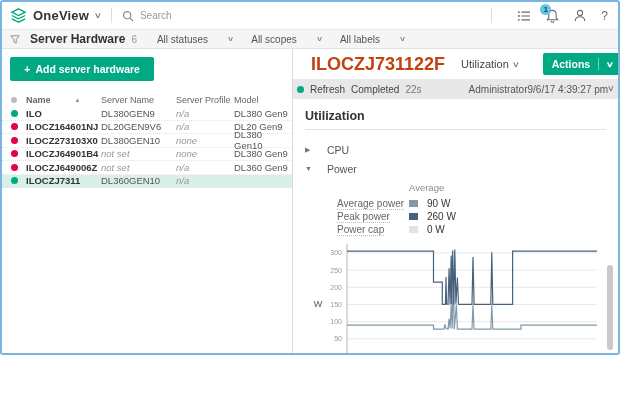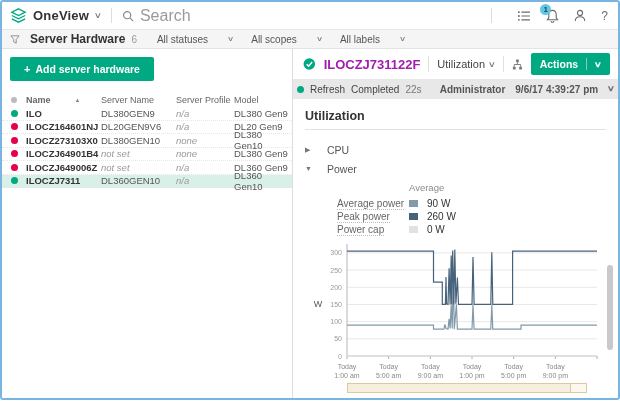--- a/index.html
+++ b/index.html
@@ -1,27 +1,27 @@
 <!DOCTYPE html>
 <html><head>
 <meta charset="utf-8">
 <style>
   * { margin:0; padding:0; box-sizing:border-box; }
   html,body { width:620px; height:407px; background:#fff; font-family:"Liberation Sans", sans-serif; }
-  .window { width:620px; height:400px; border:2px solid #7ab5e2; border-radius:3px; background:#fff; overflow:hidden; display:flex; flex-direction:column; }
+  .window { width:620px; height:355px; border:2px solid #7ab5e2; border-radius:3px; background:#fff; overflow:hidden; display:flex; flex-direction:column; }
 
   
   .topbar { height:28px; flex:0 0 28px; display:flex; align-items:center; padding:0 10px 0 8px; border-bottom:1px solid #e8e8e8; background:#fff; }
   .brand { display:flex; align-items:center; gap:6px; }
   .logo-svg { width:17px; height:15px; }
   .app-title { font-size:13px; font-weight:bold; color:#333; letter-spacing:.2px; }
   .chev { font-size:8px; color:#777; transform:scaleX(1.4); display:inline-block; }
   .vsep { width:1px; height:15px; background:#ddd; margin:0 10px; }
   .search-wrap { display:flex; align-items:center; gap:6px; flex:1; }
-  .search-input { border:none; outline:none; font-size:16px; color:#555; width:180px; font-family:"Liberation Sans", sans-serif; background:transparent; }
+  .search-input { border:none; outline:none; font-size:10px; color:#555; width:180px; font-family:"Liberation Sans", sans-serif; background:transparent; }
   .search-input::placeholder { color:#9a9a9a; }
   .top-icons { display:flex; align-items:center; gap:15px; color:#6a6a6a; }
   .bell-wrap { position:relative; }
   .badge { position:absolute; top:-5px; left:-6px; width:11px; height:11px; background:#63c6e5; border-radius:50%; font-size:8px; color:#17485c; display:flex; align-items:center; justify-content:center; font-weight:bold; }
   .help-glyph { font-size:12px; color:#6a6a6a; }
 
   
   .filterbar { height:19px; flex:0 0 19px; background:#f5f5f5; border-bottom:1px solid #e3e3e3; display:flex; align-items:center; padding:0 8px; font-size:10px; color:#555; gap:6px; }
   .fb-title { font-size:12px; font-weight:bold; color:#333; margin-left:4px; }
   .fb-count { color:#999; margin-right:14px; }
@@ -47,31 +47,31 @@
   .dot { width:7px; height:7px; border-radius:50%; display:inline-block; }
   .dot.ok { background:#01a982; }
   .dot.critical { background:#e5004c; }
   .dot.hdr { width:6px; height:6px; background:#bbb; }
   .muted-i { font-style:italic; color:#999; }
   .sort-arrow { font-size:6px; color:#888; margin-left:22px; }
 
   
   .right-panel { flex:1; display:flex; flex-direction:column; position:relative; background:#fff; min-width:0; }
   .rp-header { height:30px; flex:0 0 30px; display:flex; align-items:center; padding:0 8px 0 10px; gap:8px; }
-  .rp-title { font-size:13px; font-weight:bold; color:#a21caf; }
+  .rp-title { font-size:18px; font-weight:bold; color:#c2410c; }
   .view-sel { display:flex; align-items:center; gap:4px; font-size:11px; color:#444; cursor:pointer; }
   .hsep { width:1px; height:16px; background:#e0e0e0; }
   .actions-btn { margin-left:auto; background:#01a982; color:#fff; border:none; border-radius:2px; font-size:10.5px; font-weight:bold; padding:5px 9px; display:flex; align-items:center; gap:8px; cursor:pointer; font-family:"Liberation Sans", sans-serif; }
   .actions-btn .divider { width:1px; height:12px; background:rgba(255,255,255,.45); }
   .actions-btn .chev { color:#eafff8; }
 
   .statusbar { height:20px; flex:0 0 20px; background:#e8e8e8; display:flex; align-items:center; padding:0 4px; font-size:10px; color:#444; gap:6px; }
   .sb-dot { width:7px; height:7px; border-radius:50%; background:#01a982; }
   .sb-dur { color:#777; }
-  .sb-right { margin-left:auto; display:flex; gap:10px; color:#555;font-weight:bold; }
+  .sb-right { margin-left:auto; display:flex; color:#555; }
 
   .rp-content { padding:10px 12px 0 12px; flex:1; min-height:0; }
   .sec-title { font-size:12.5px; font-weight:bold; color:#333; }
   .sec-rule { height:1px; background:#e3e3e3; margin:6px 0 10px 0; }
   .expander { display:flex; align-items:center; gap:14px; font-size:10.5px; color:#555; height:19px; cursor:pointer; }
   .tri { font-size:7px; color:#777; width:8px; }
 
   .legend { margin:4px 0 2px 16px; font-size:10px; }
   .legend-head { color:#8a8a8a; font-size:9.5px; margin-left:88px; margin-bottom:4px; }
   .legend-row { display:flex; align-items:center; height:13px;margin-left:16px; }
@@ -224,21 +224,20 @@
               <span class="c-prof muted-i">n/a</span>
               <span class="c-model">DL360 Gen9</span>
             </div>
             <div class="trow selected">
               <span class="c-dot">
                 <span class="dot ok"></span>
               </span>
               <span class="c-name">ILOCZJ7311</span>
               <span class="c-sname">DL360GEN10</span>
               <span class="c-prof muted-i">n/a</span>
-              <span class="c-model">DL360 Gen10</span>
             </div>
           </div>
       </div>
     </section>
 
     <section class="right-panel">
 
       <div class="rp-header">
         <svg class="icon-svg" width="14" height="14" viewBox="0 0 14 14">
           <circle cx="7" cy="7" r="6.4" fill="#01a982"></circle>

